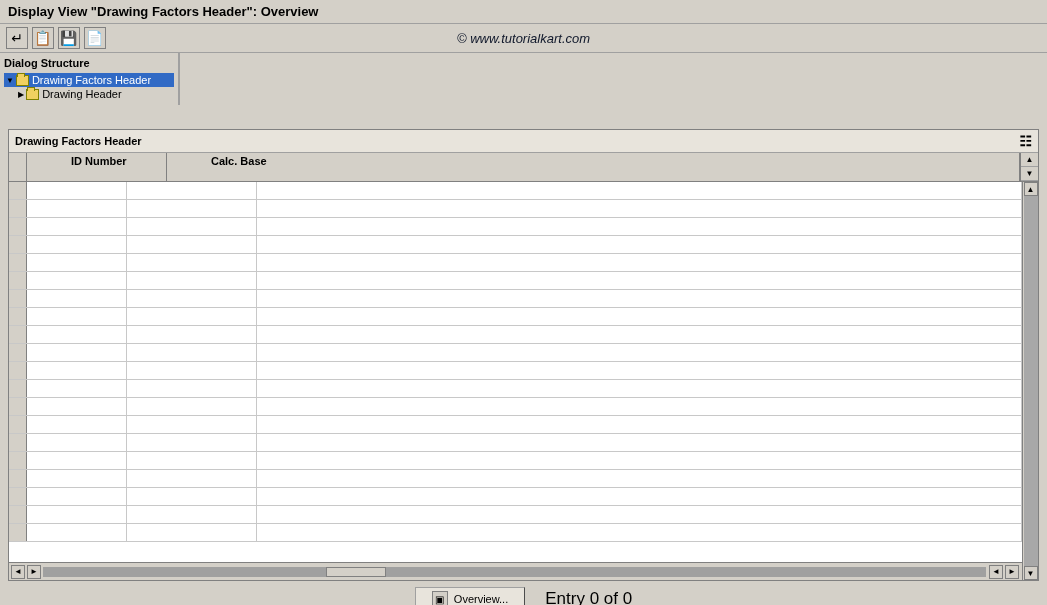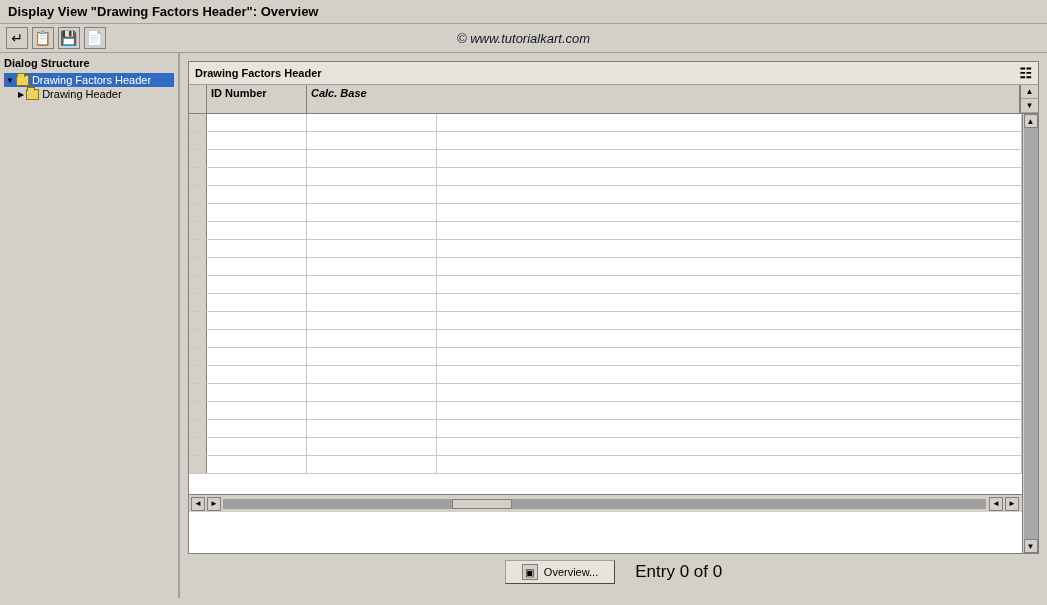--- a/index.html
+++ b/index.html
@@ -49,23 +49,24 @@
       left: 50%;
       transform: translateX(-50%);
       color: #0f172a;
       font-size: 13px;
       font-style: italic;
     }
 
     
     .main-area {
       display: flex;
-      flex-direction: row;
+      flex-direction: column;
       height: calc(605px - 60px);
       background: #d4d0c8;
+      gap: 16px;
     }
 
     
     .left-panel {
       width: 180px;
       min-width: 180px;
       background: #d4d0c8;
       border-right: 2px solid #a0a0a0;
       padding: 4px;
     }
@@ -161,29 +162,29 @@
     .col-id {
       width: 100px;
       min-width: 100px;
     }
     .col-short {
       width: 130px;
       min-width: 130px;
     }
     .col-calc {
       flex: 1;
-      font-style: italic;
     }
 
     .th {
       padding: 2px 4px;
       font-weight: bold;
       font-size: 11px;
       border-right: 1px solid #808080;
       background: #d4d0c8;
+      margin-left: 40px;
     }
 
     .table-scroll-btns {
       width: 18px;
       display: flex;
       flex-direction: column;
       border-left: 1px solid #808080;
       background: #d4d0c8;
     }
     .scroll-btn-small {

